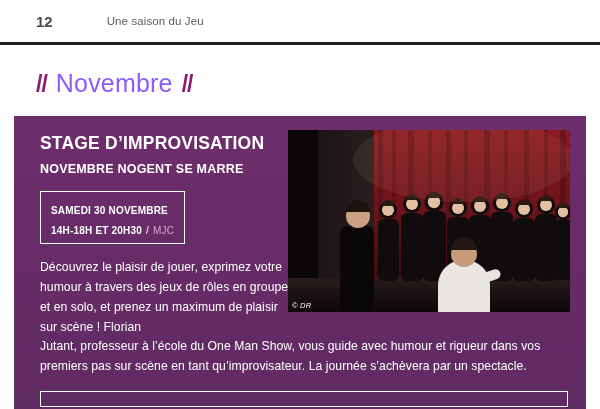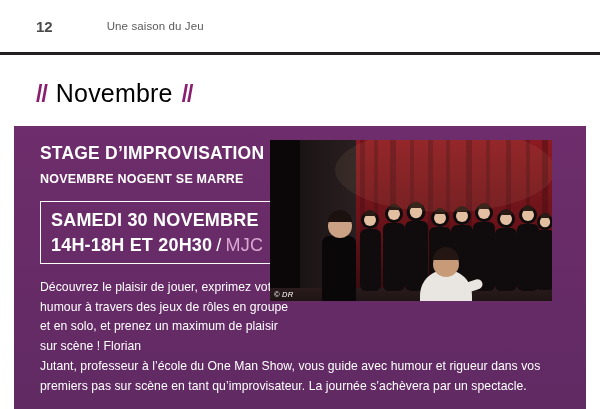--- a/index.html
+++ b/index.html
@@ -11,21 +11,21 @@
     width: 600px;
     height: 409px;
     background: #ffffff;
     font-family: "Liberation Sans", sans-serif;
     overflow: hidden;
     position: relative;
   }
 
   
   .page-header {
-    height: 52px;
+    height: 42px;
     display: flex;
     align-items: center;
     padding-left: 36px;
     background: #ffffff;
   }
   .folio-number {
     font-size: 15px;
     font-weight: bold;
     color: #4a4a4a;
     letter-spacing: 0px;
@@ -50,21 +50,21 @@
     align-items: baseline;
     gap: 9px;
   }
   .slashes {
     color: #8b1d6e;
     font-size: 23px;
     font-weight: bold;
     letter-spacing: -1px;
   }
   .section-title {
-    color: #000000;
+    color: #8b5cf6;
     font-size: 25px;
     font-weight: normal;
     letter-spacing: 0.2px;
   }
 
   
   .panel {
     position: relative;
     margin: 0 14px 0 14px;
     background: #6d2e6b;
@@ -91,25 +91,26 @@
   }
 
   
   .date-box {
     border: 1px solid #ffffff;
     display: inline-block;
     padding: 6px 10px 6px 10px;
     margin-bottom: 14px;
   }
   .date-line {
-    font-size: 18px;
+    font-size: 10px;
     font-weight: bold;
     line-height: 1.35;
     letter-spacing: 0.2px;
     white-space: nowrap;
+    margin-top: 6px;
   }
   .date-sep {
     color: #ffffff;
     font-weight: normal;
     margin: 0 4px;
   }
   .mjc {
     color: #d9a7d2;
     font-weight: normal;
   }
@@ -122,24 +123,24 @@
     margin: 0;
     max-width: 540px;
   }
   .body-top {
     max-width: 252px;
   }
 
   
   .photo {
     position: absolute;
-    right: 34px;
+    right: 16px;
     top: 14px;
     width: 282px;
-    height: 161px;
+    height: 182px;
     overflow: hidden;
     background: #1b1113;
   }
   .photo svg { display: block; }
   .photo-credit {
     position: absolute;
     left: 4px;
     bottom: 2px;
     font-size: 7.5px;
     color: #ffffff;

